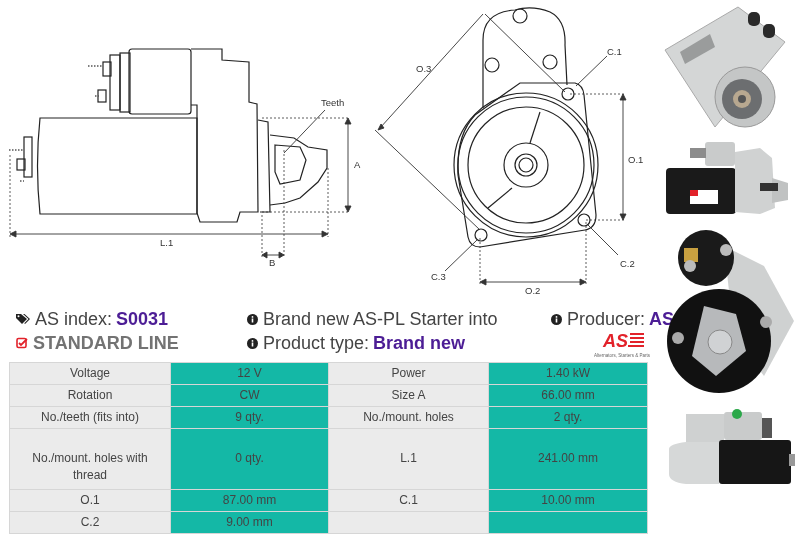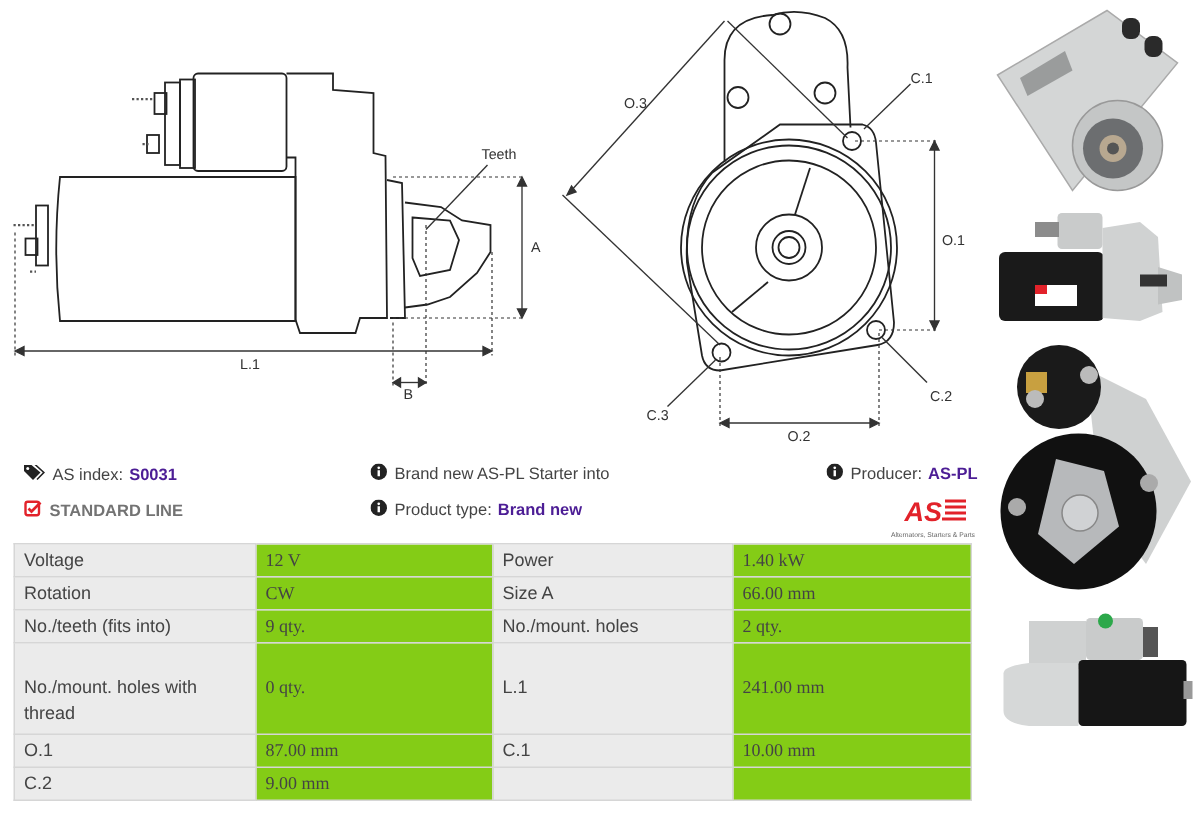--- a/index.html
+++ b/index.html
@@ -1,27 +1,27 @@
 <!DOCTYPE html>
 <html><head>
 <meta charset="utf-8">
 <style>
   html, body { margin:0; padding:0; background:#fff; }
   body { width:800px; height:546px; position:relative; overflow:hidden;
          font-family:"Liberation Sans", sans-serif; color:#333; }
   .abs { position:absolute; }
-  .info { font-size:11px; color:#444; white-space:nowrap; display:flex; align-items:center; }
+  .info { font-size:18px; color:#444; white-space:nowrap; display:flex; align-items:center; }
   .info b { color:#4c1d95; margin-left:4px; }
   .info .ico { display:inline-block; margin-right:5px; }
   .red { color:#737373; font-weight:bold; }
   table.specs { position:absolute; left:9px; top:362px; border-collapse:collapse;
                 font-size:12px; color:#444; }
-  table.specs td { border:1px solid #d6d6d6; padding:0 6px; height:21px; text-align:left; vertical-align:top; line-height:21px; }
+  table.specs td { border:1px solid #d6d6d6; padding:0 6px; height:21px; text-align:center; vertical-align:top; line-height:21px; }
   table.specs td.lbl { background:#ebebeb; }
-  table.specs td.val { background:#84cc16;font-family:Liberation Serif, serif; }
+  table.specs td.val { background:#14b8a6; }
   table.specs tr.tall td { height:39px; line-height:17px; padding-top:21px; }
   svg text { font-family:"Liberation Sans", sans-serif; }
 </style>
 </head>
 <body>
 
 <svg class="abs" style="left:0;top:0" width="370" height="290" viewBox="0 0 370 290">
   <g fill="none" stroke="#222" stroke-width="1.2">
 
     <rect x="129" y="49" width="62" height="65" rx="3"></rect>

